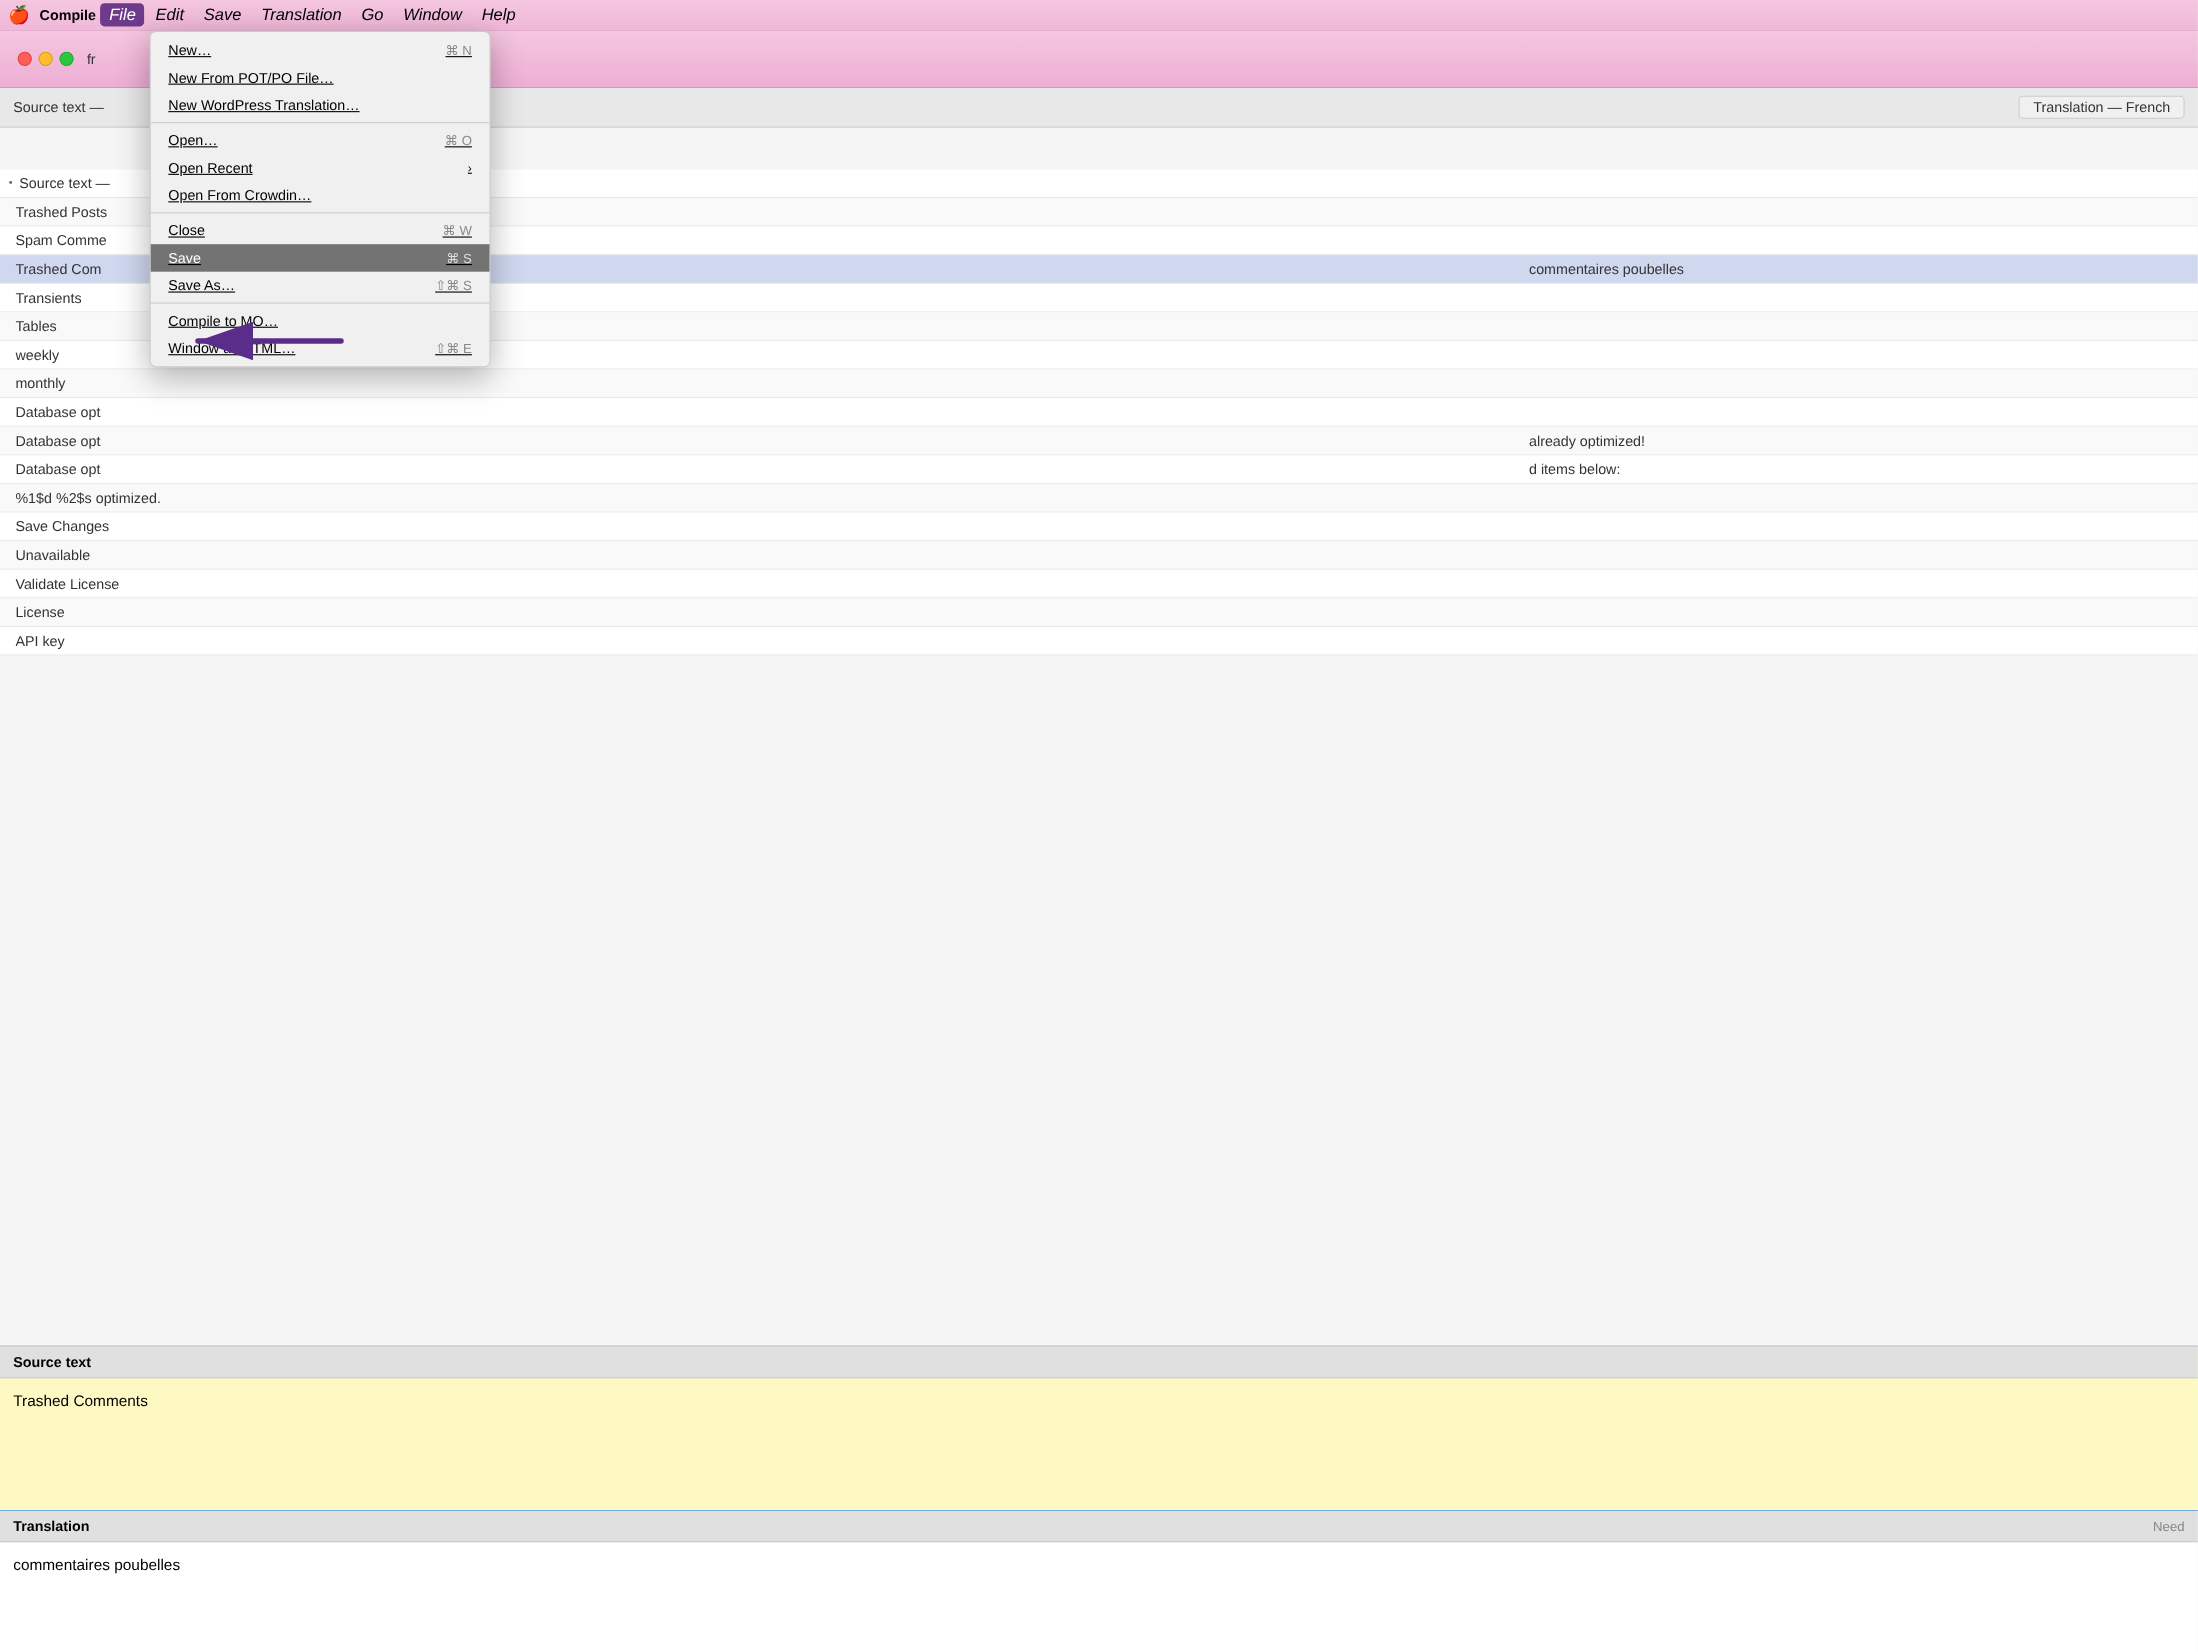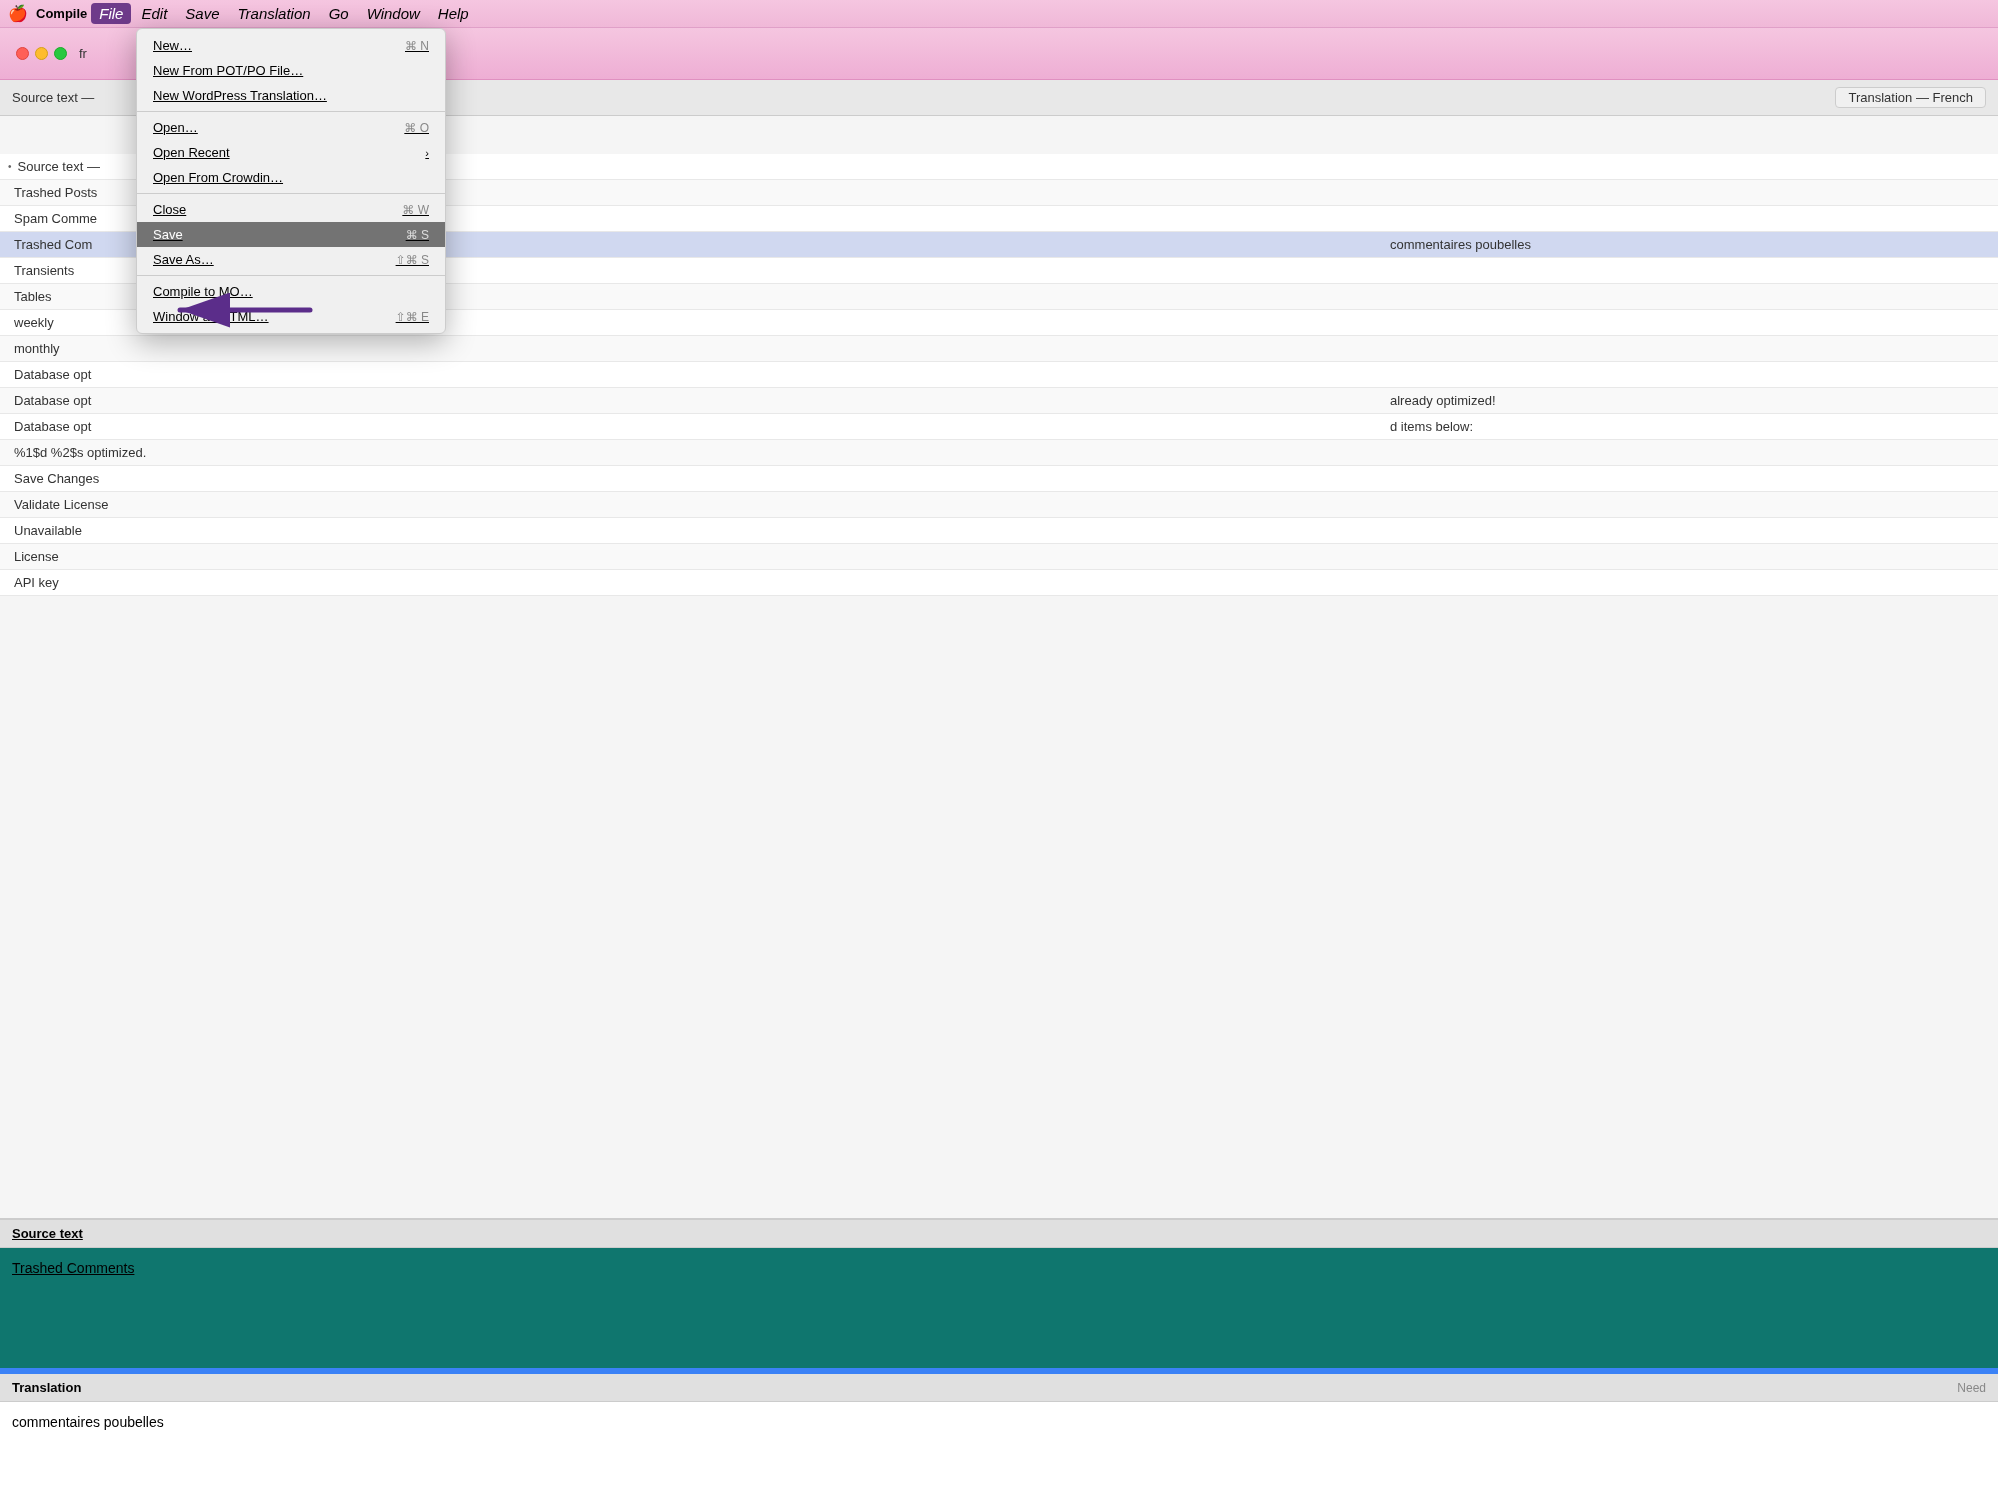--- a/index.html
+++ b/index.html
@@ -164,23 +164,22 @@
       overflow: hidden;
       white-space: nowrap;
       color: #333;
     }
 
     
     .bottom-section {
       border-top: 2px solid #ccc;
     }
     .source-panel {
-      background: #0f766e;
-      border-bottom: 6px solid #3b82f6;
-      text-decoration: underline;
+      background: #fef9c3;
+      border-bottom: 1px solid #3b82f6;
     }
     .source-panel-header {
       height: 28px;
       background: #e0e0e0;
       display: flex;
       align-items: center;
       padding: 0 12px;
       border-bottom: 1px solid #ccc;
     }
     .source-panel-header-label {
@@ -387,26 +386,26 @@
         <span class="row-source">%1$d %2$s optimized.</span>
         <span class="row-translation"></span>
       </div>
       <div class="list-row">
         <span class="dot-indicator"></span>
         <span class="row-source">Save Changes</span>
         <span class="row-translation"></span>
       </div>
       <div class="list-row">
         <span class="dot-indicator"></span>
+        <span class="row-source">Unavailable</span>
+        <span class="row-translation"></span>
+      </div>
+      <div class="list-row">
+        <span class="dot-indicator"></span>
         <span class="row-source">Validate License</span>
-        <span class="row-translation"></span>
-      </div>
-      <div class="list-row">
-        <span class="dot-indicator"></span>
-        <span class="row-source">Unavailable</span>
         <span class="row-translation"></span>
       </div>
       <div class="list-row">
         <span class="dot-indicator"></span>
         <span class="row-source">License</span>
         <span class="row-translation"></span>
       </div>
       <div class="list-row">
         <span class="dot-indicator"></span>
         <span class="row-source">API key</span>

